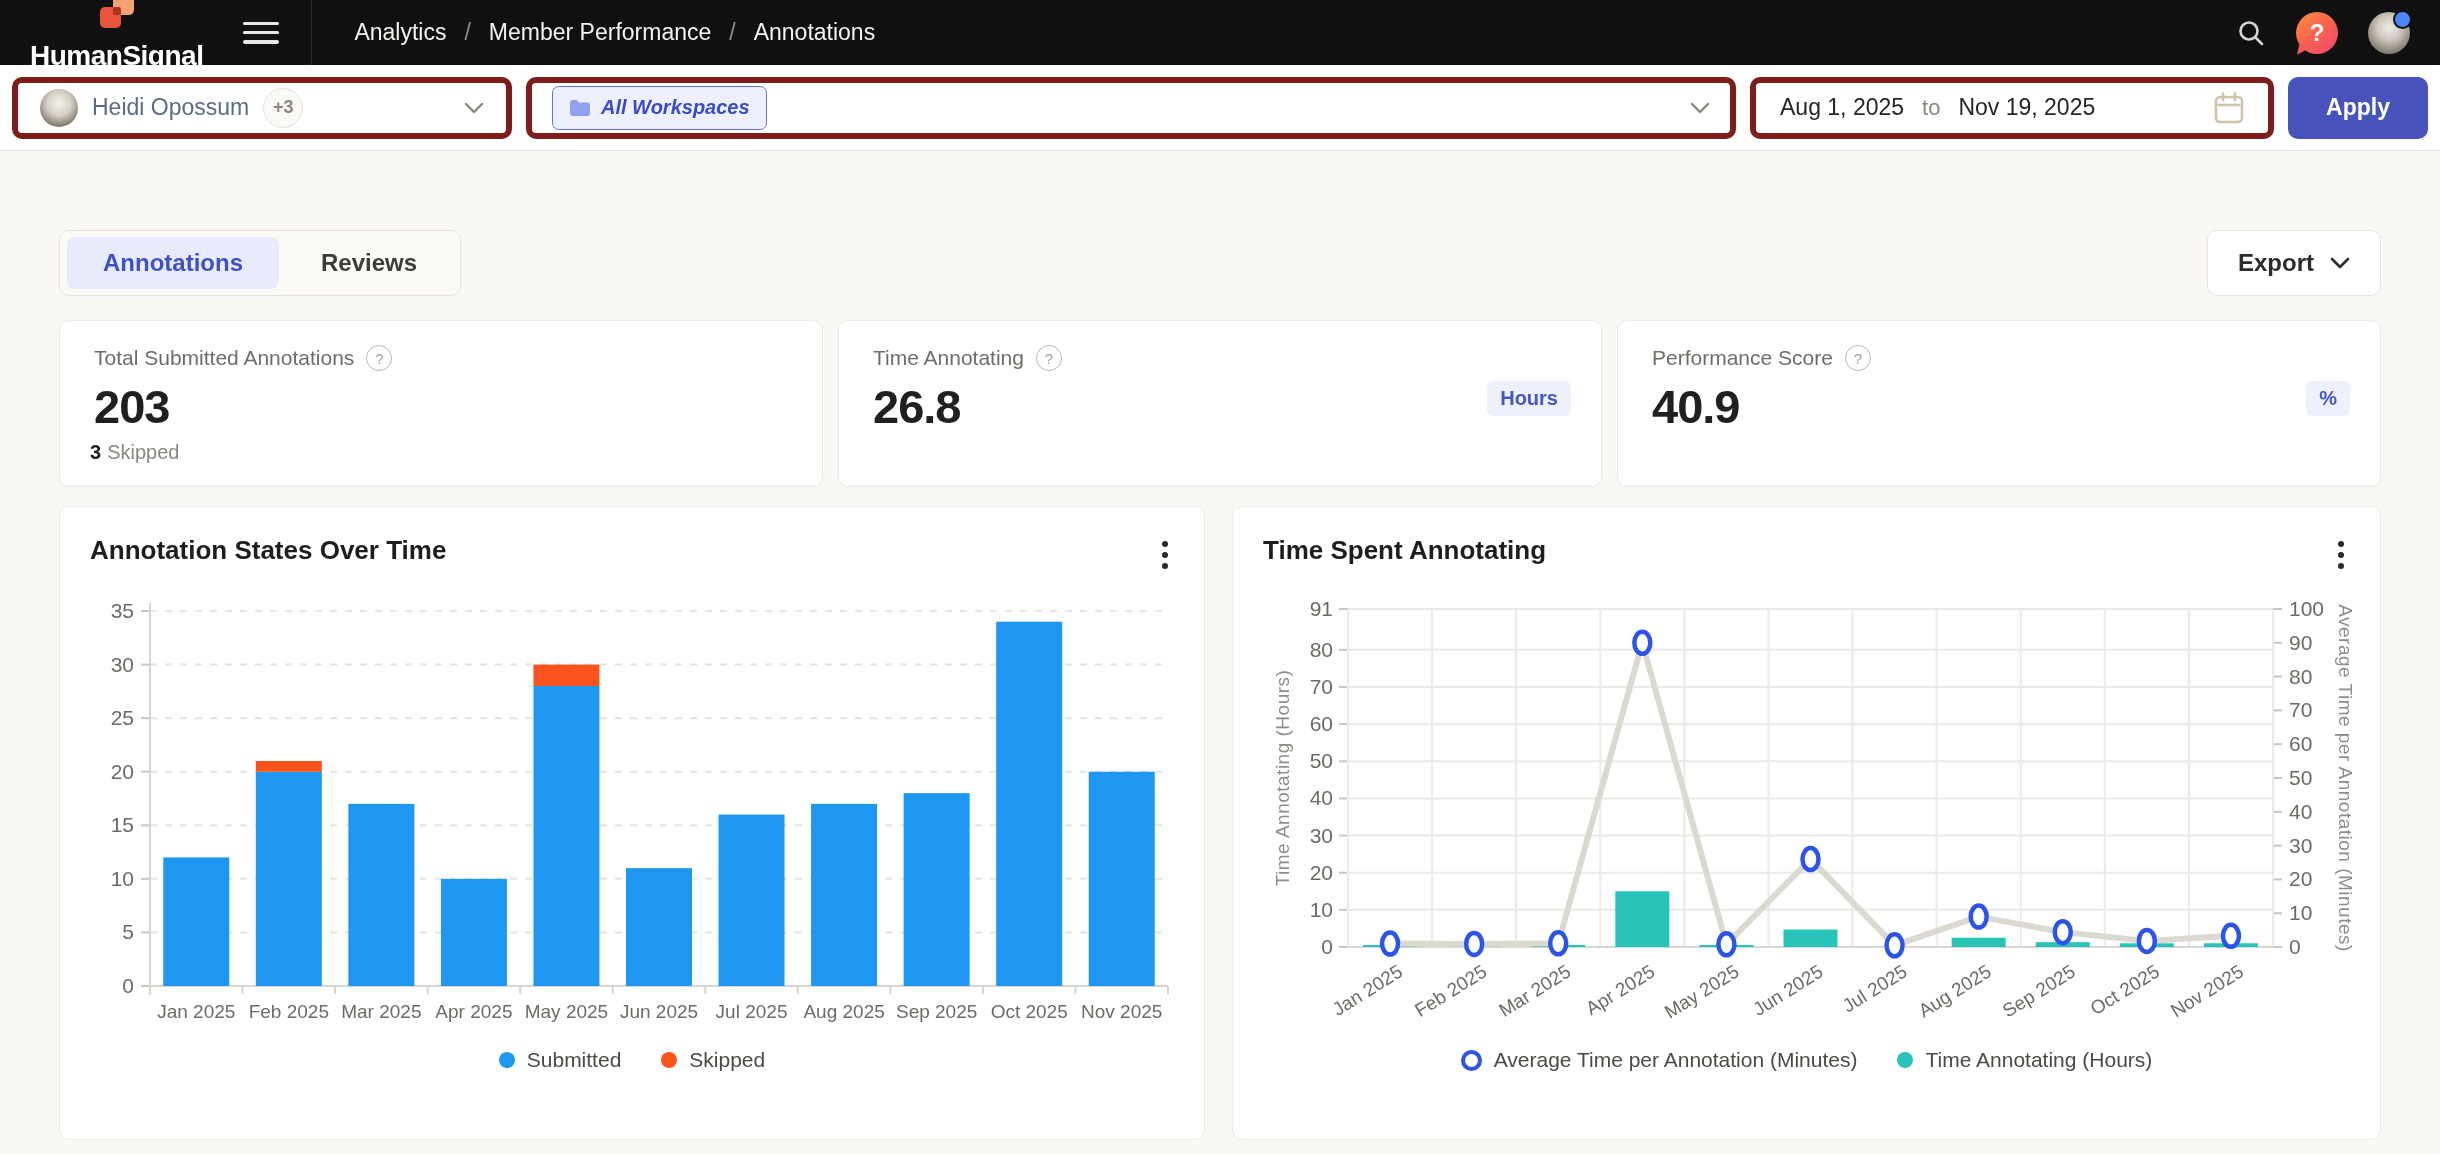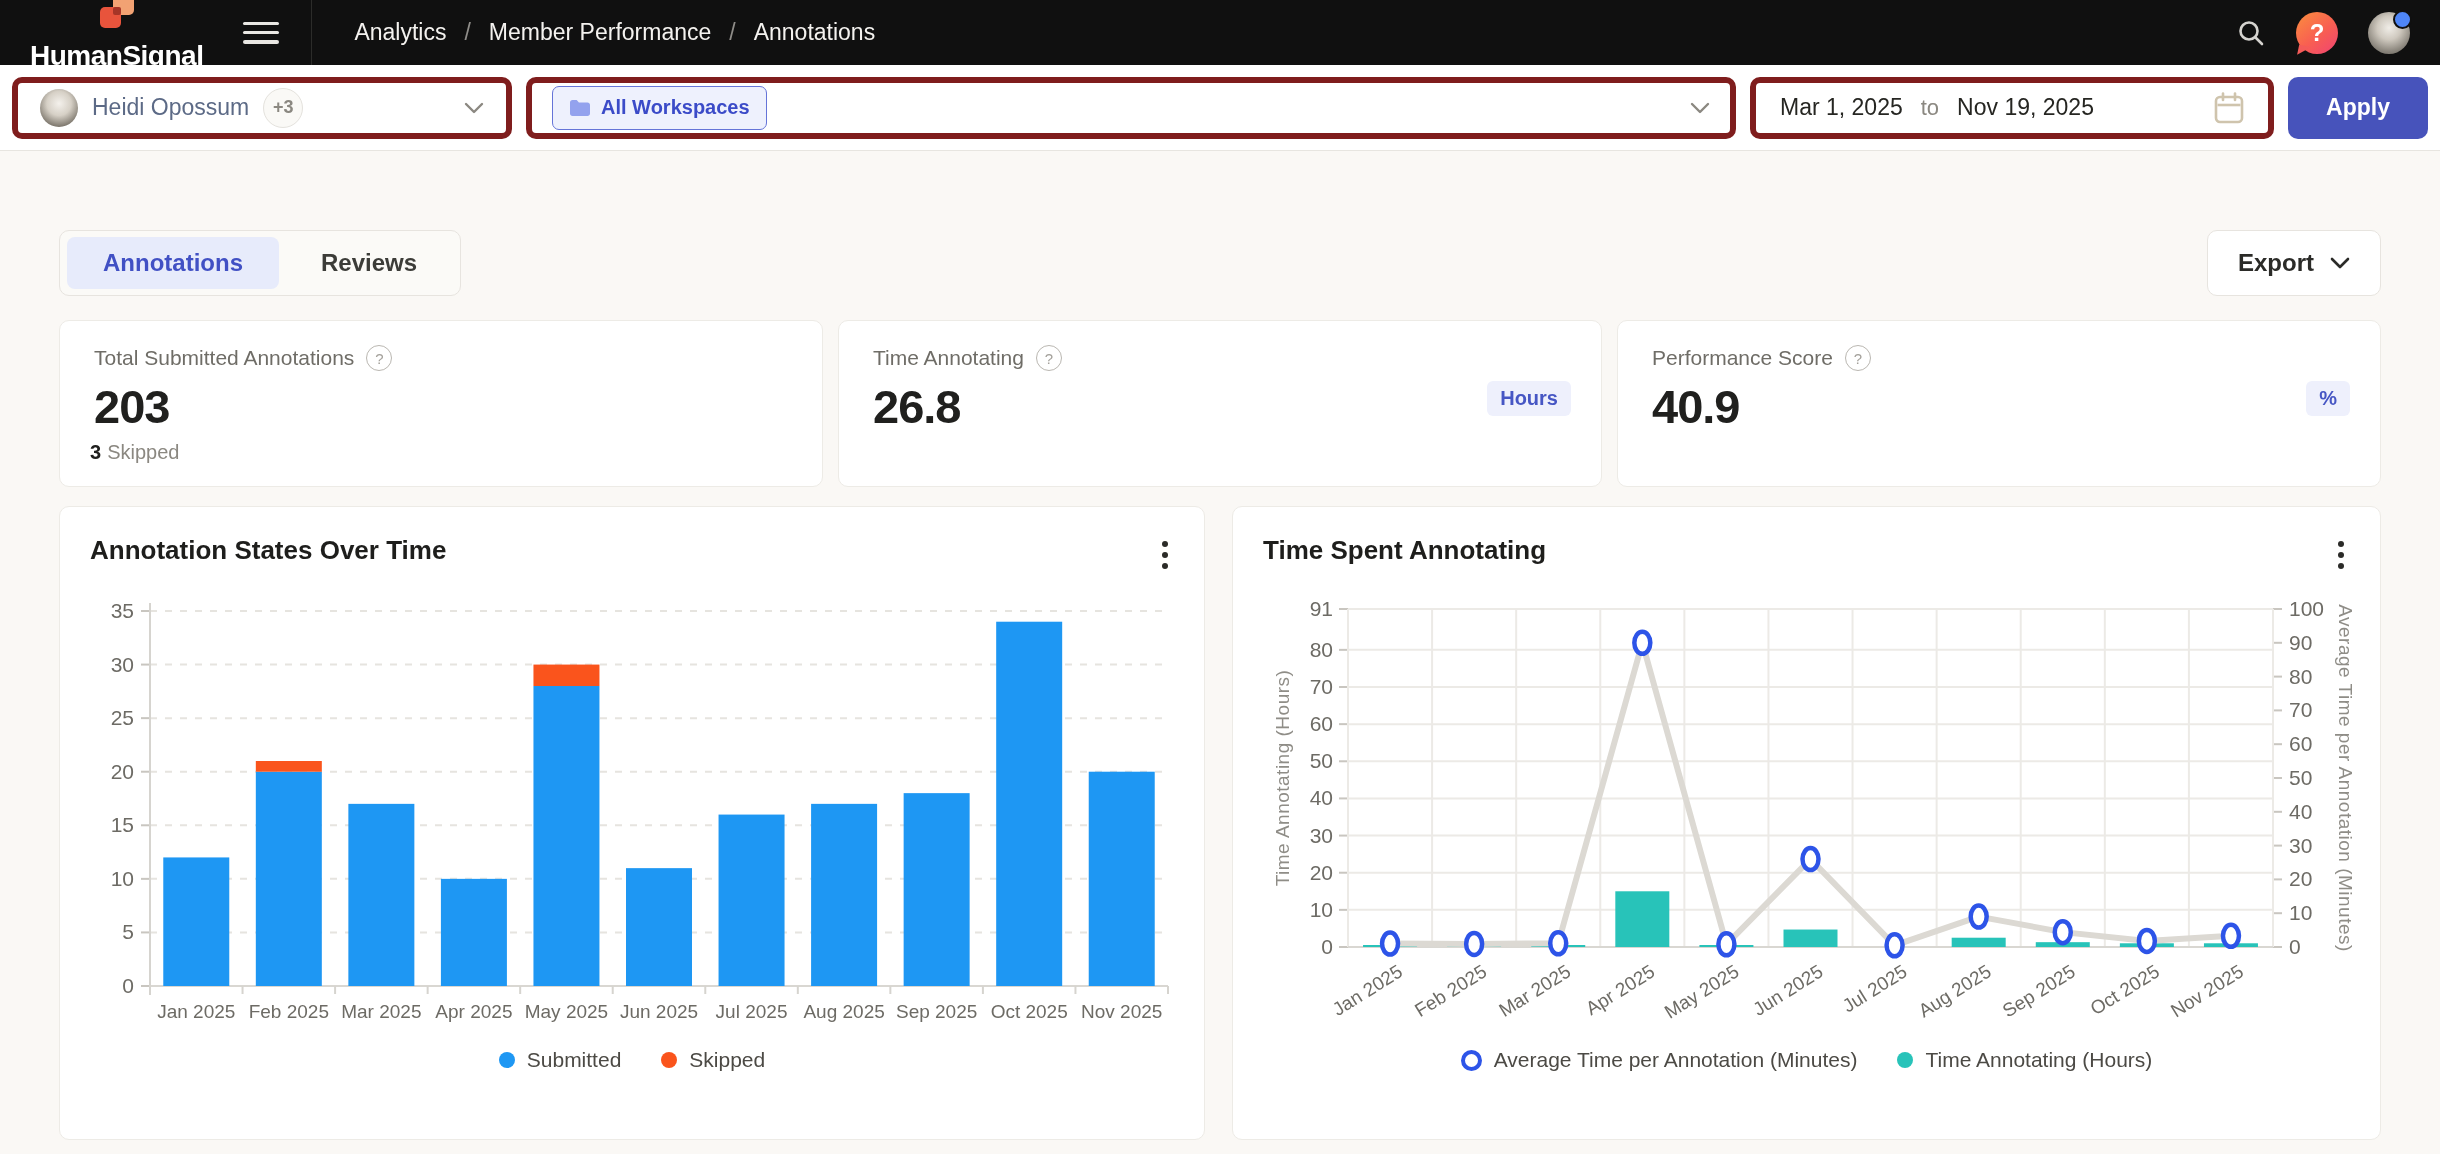--- a/index.html
+++ b/index.html
@@ -38,21 +38,21 @@
   .filterbar{position:absolute;left:0;top:65px;width:2440px;height:86px;background:#ffffff;
              border-bottom:1px solid #e7e5e0;display:flex;align-items:center;padding:0 12px;box-sizing:border-box;gap:14px;}
   .pickbox{height:62px;border:6px solid #7f1d1d;border-radius:10px;background:#fff;display:flex;align-items:center;box-sizing:border-box;cursor:pointer;}
   .member-select{width:500px;padding:0 22px;gap:14px;}
   .avatar-sm{width:38px;height:38px;border-radius:50%;flex:none;
              background:radial-gradient(circle at 50% 38%,#f4f1ec 0%,#d6d0c6 40%,#817b71 75%,#4e4a43 100%);}
   .member-name{font-size:23px;color:#5c6a86;}
   .plus-badge{width:38px;height:38px;border-radius:50%;border:1px solid #e4e2dd;background:#faf9f6;
               display:flex;align-items:center;justify-content:center;font-size:18px;font-weight:600;color:#8b8881;}
   .chev{margin-left:auto;display:flex;}
-  .workspace-select{flex:1;padding:0 20px;}
+  .workspace-select{flex:1;padding:0 20px;font-style:italic;}
   .ws-chip{height:42px;border:1px solid #6574d8;border-radius:7px;background:#eef1fd;display:flex;align-items:center;
            gap:10px;padding:0 16px;cursor:pointer;}
   .ws-chip span{font-size:20px;font-weight:600;color:#3b4bc8;}
   .date-range{width:524px;padding:0 24px;gap:10px;}
   .date-text{font-size:23px;color:#262622;}
   .date-to{font-size:22px;color:#8b8881;margin:0 8px;}
   .cal-icon{margin-left:auto;display:flex;}
   .apply-btn{width:140px;height:62px;border-radius:10px;background:#4753bb;border:none;color:#fff;
              font-size:23px;font-weight:600;cursor:pointer;font-family:inherit;}
 
@@ -158,21 +158,21 @@
         </svg>
         <span>All Workspaces</span>
       </div>
       <span class="chev">
         <svg width="20" height="12" viewBox="0 0 20 12" fill="none">
             <path d="M2 2l8 8 8-8" stroke="#8b8881" stroke-width="2.4" stroke-linecap="round" stroke-linejoin="round"></path>
           </svg>
       </span>
     </div>
     <div class="pickbox date-range">
-      <span class="date-text">Mar 1, 2025</span>
+      <span class="date-text">Aug 1, 2025</span>
       <span class="date-to">to</span>
       <span class="date-text">Nov 19, 2025</span>
       <span class="cal-icon">
         <svg width="30" height="32" viewBox="0 0 30 32" fill="none">
           <rect x="2" y="5" width="26" height="25" rx="4" stroke="#cfc4ad" stroke-width="2.6"></rect>
           <line x1="9" y1="1.5" x2="9" y2="8" stroke="#cfc4ad" stroke-width="2.6" stroke-linecap="round"></line>
           <line x1="21" y1="1.5" x2="21" y2="8" stroke="#cfc4ad" stroke-width="2.6" stroke-linecap="round"></line>
           <line x1="3.5" y1="13" x2="26.5" y2="13" stroke="#cfc4ad" stroke-width="2.6"></line>
         </svg>
       </span>

